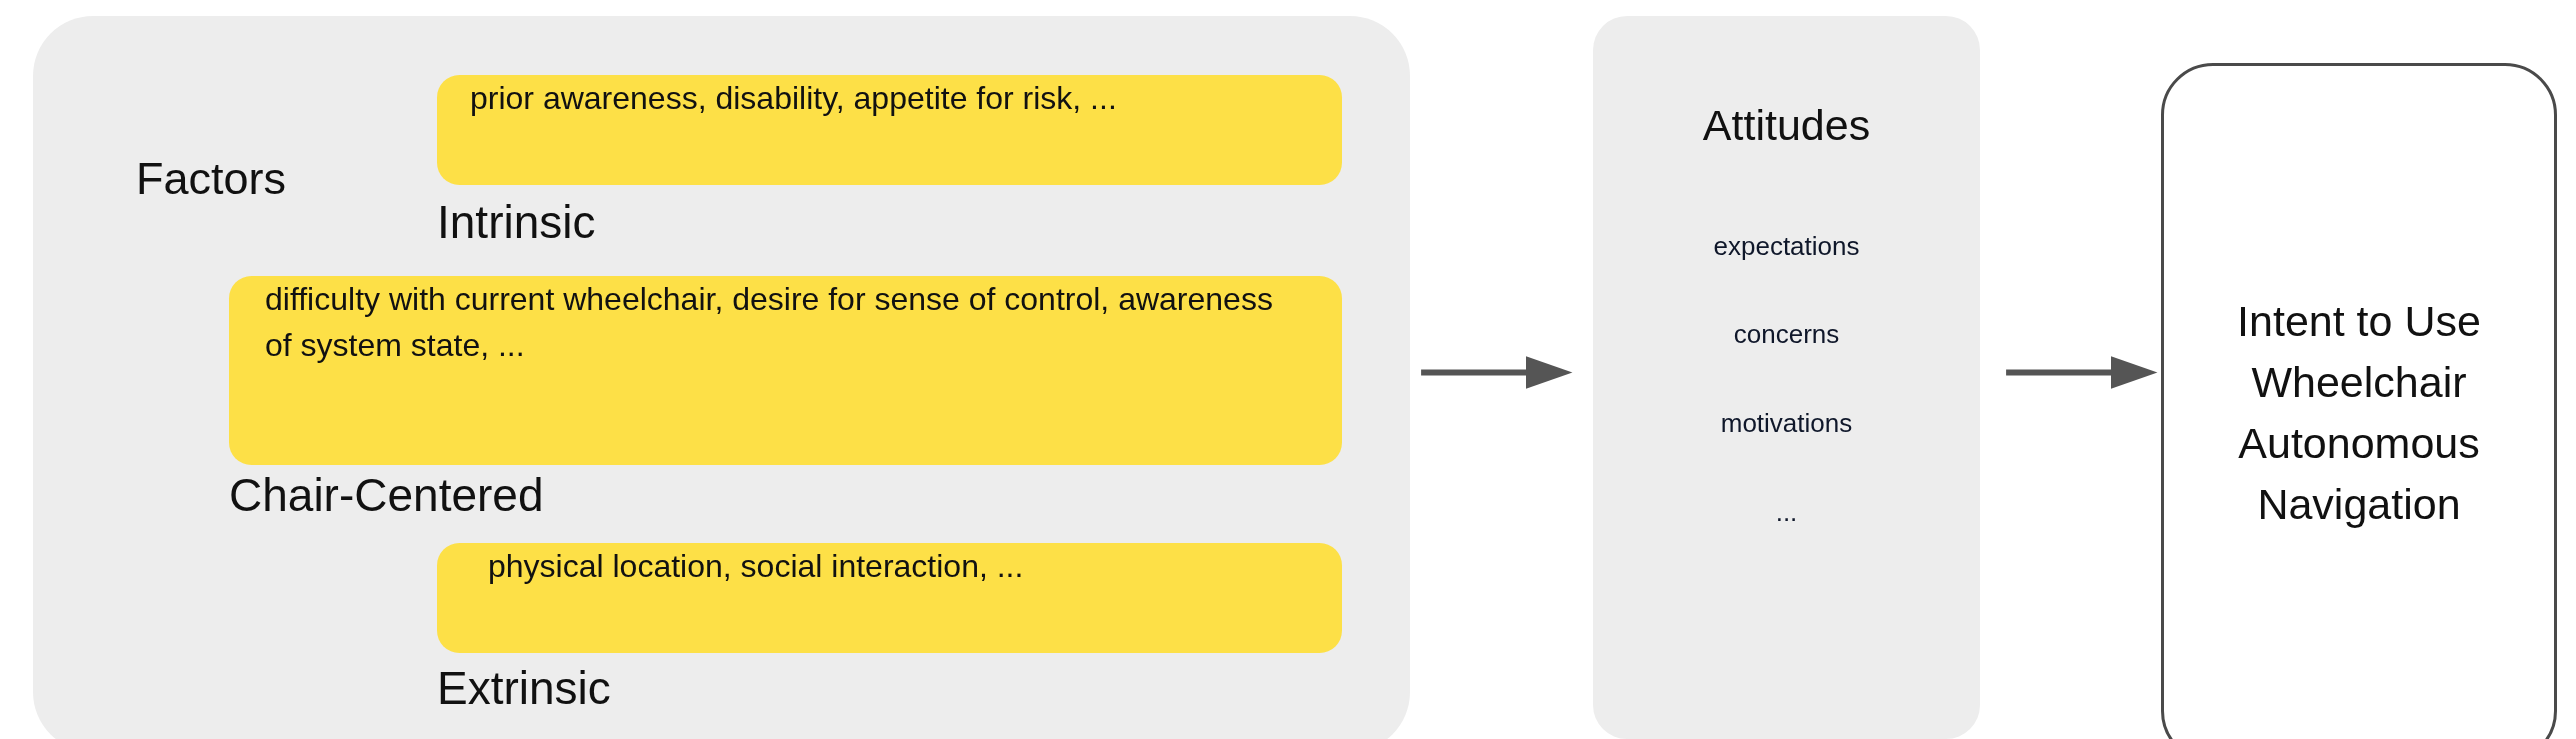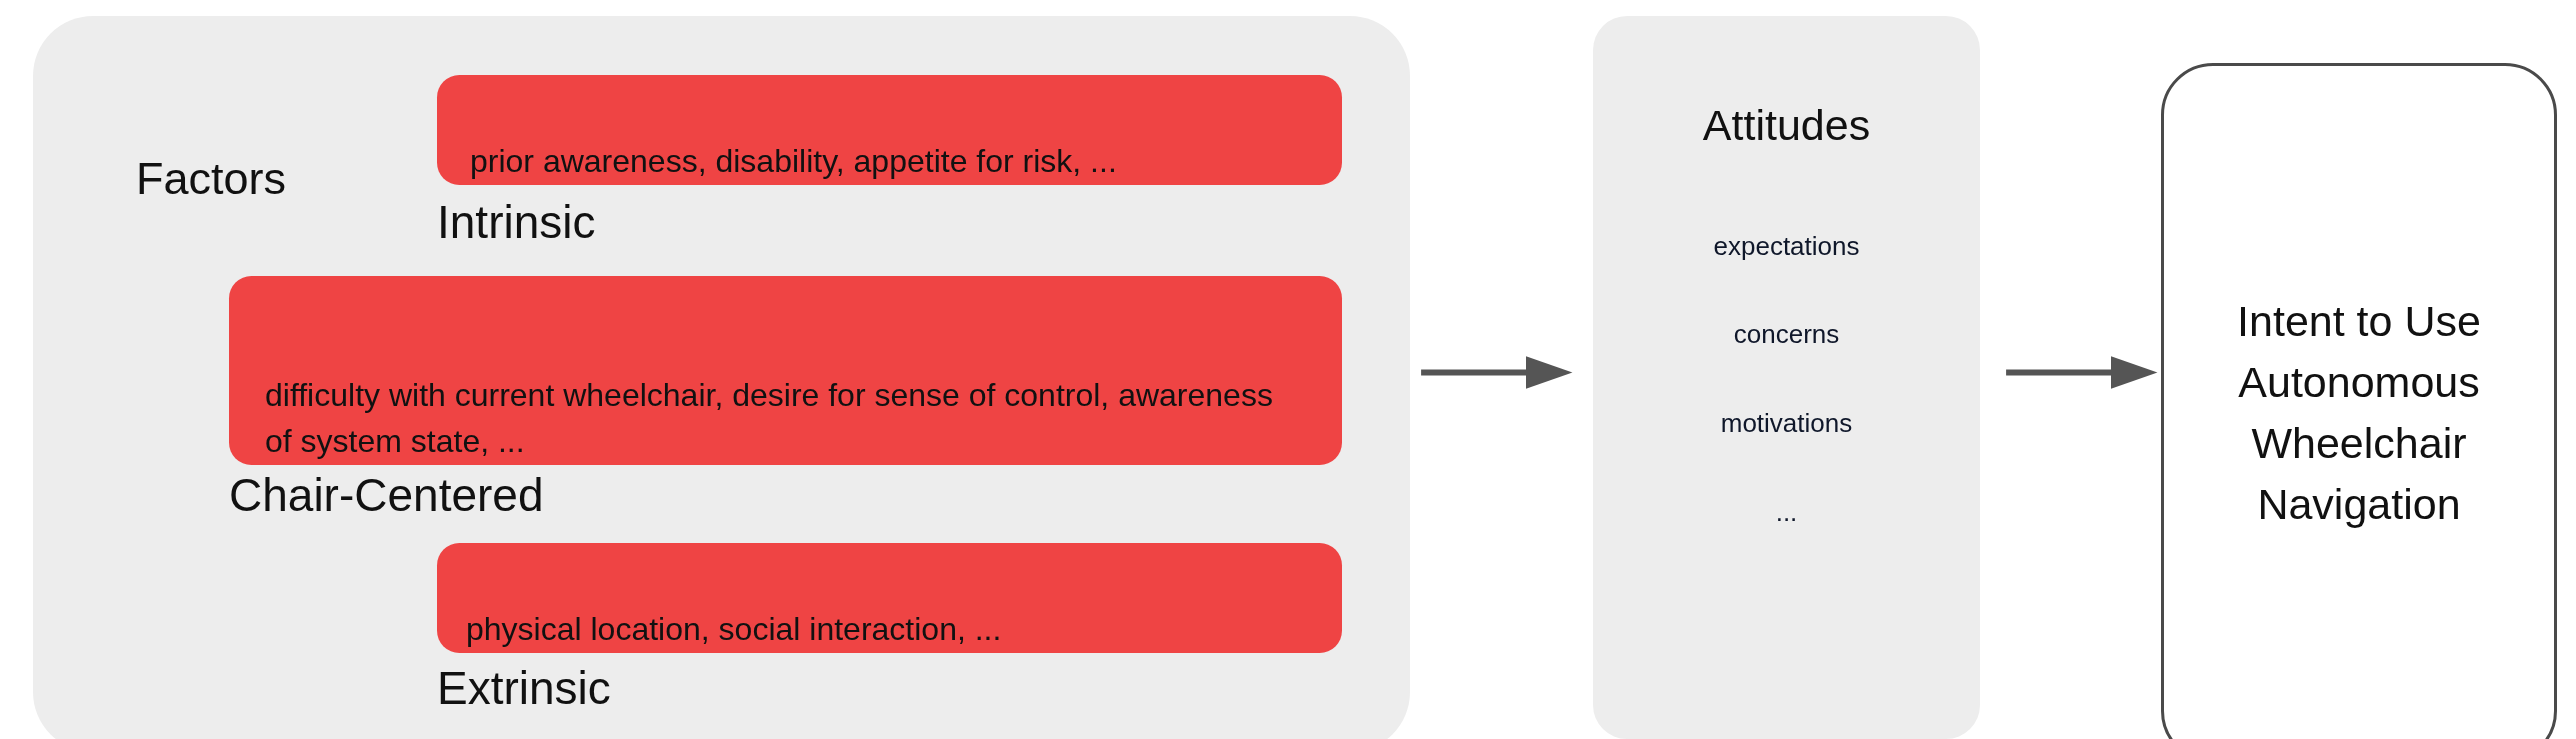--- a/index.html
+++ b/index.html
@@ -36,25 +36,25 @@
     left: 103px;
     top: 138px;
     font-size: 45px;
     line-height: 1.1;
     color: #111111;
     white-space: nowrap;
   }
 
   .card {
     position: absolute;
-    background: #ef4444;
+    background: #fde047;
     border-radius: 22.4px;
     box-sizing: border-box;
     display: flex;
-    align-items: flex-end;
+    align-items: flex-start;
     font-size: 32px;
     line-height: 1.45;
     color: #111111;
   }
   .card-intrinsic {
     left: 404px;
     top: 59px;
     width: 905px;
     height: 110px;
     padding: 0 33px;
@@ -64,21 +64,21 @@
     top: 260px;
     width: 1113px;
     height: 189px;
     padding: 0 36px;
   }
   .card-extrinsic {
     left: 404px;
     top: 527px;
     width: 905px;
     height: 110px;
-    padding: 0 29px;
+    padding: 0 51px;
   }
 
   .sublabel {
     position: absolute;
     font-size: 46px;
     line-height: 1.1;
     color: #111111;
     white-space: nowrap;
   }
   .label-intrinsic { left: 404px; top: 181px; }
@@ -190,19 +190,19 @@
 
   <div class="arrow arrow-2">
     <svg width="155" height="43" viewBox="0 0 180 50">
       <line x1="0" y1="25" x2="128" y2="25" stroke="#555555" stroke-width="7"></line>
       <polygon points="122,6 176,25 122,44" fill="#555555"></polygon>
     </svg>
   </div>
 
   <div class="intent-box">
     <div class="intent-line">Intent to Use</div>
+    <div class="intent-line">Wheelchair</div>
     <div class="intent-line">Autonomous</div>
-    <div class="intent-line">Wheelchair</div>
     <div class="intent-line">Navigation</div>
   </div>
 
 </div>
 
 
 </body></html>

